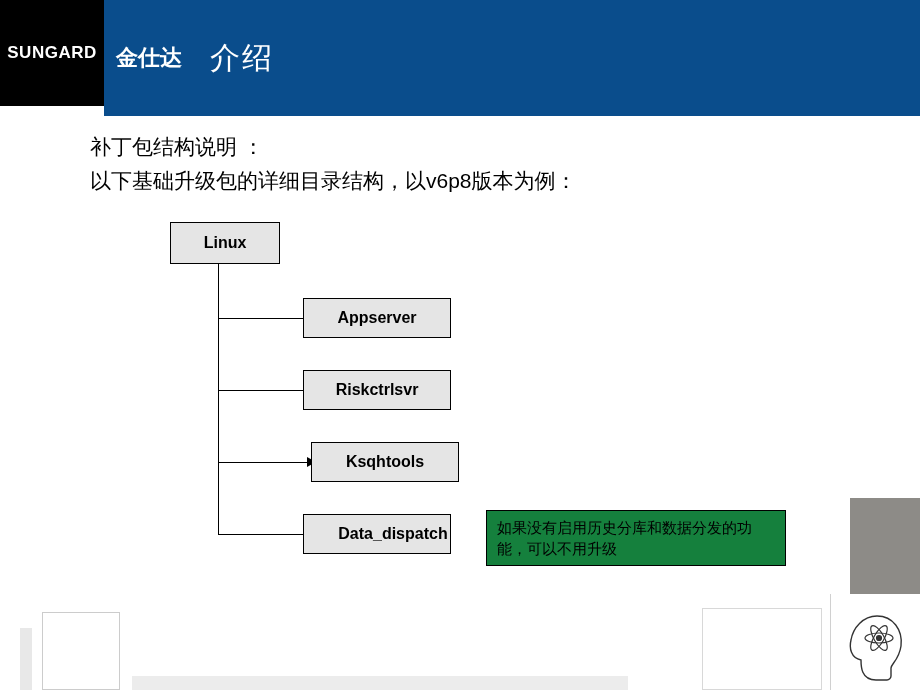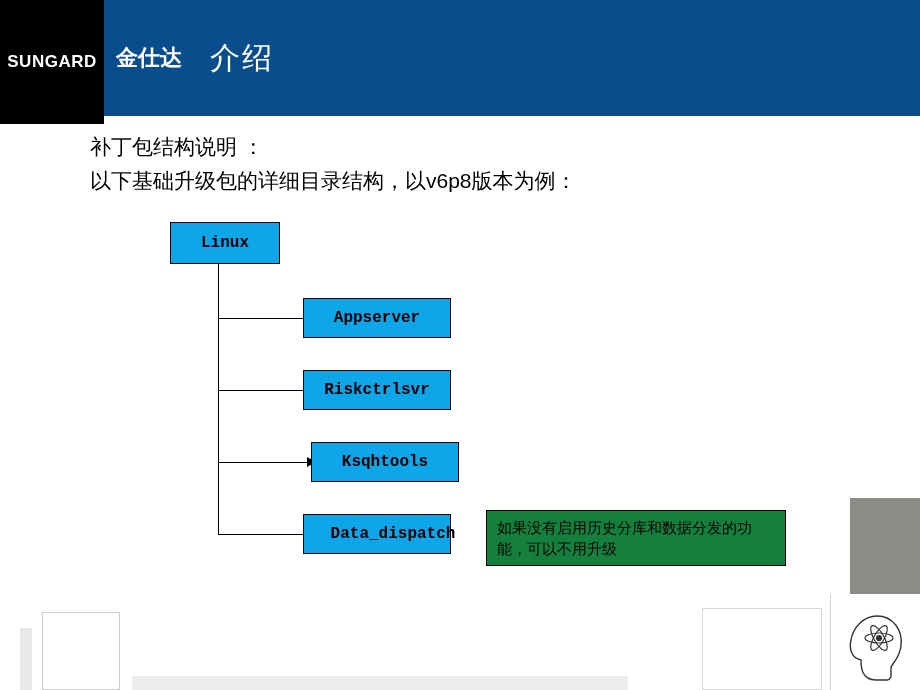--- a/index.html
+++ b/index.html
@@ -10,21 +10,21 @@
     font-family: "SimSun", "Microsoft YaHei", Arial, sans-serif;
     position: relative;
     overflow: hidden;
   }
   .header {
     display: flex;
     height: 98px;
   }
   .logo-black {
     width: 104px;
-    height: 124px;
+    height: 106px;
     background: #000000;
     display: flex;
     align-items: center;
     justify-content: center;
   }
   .logo-black span {
     color: #ffffff;
     font-family: Arial, sans-serif;
     font-weight: bold;
     font-size: 17px;
@@ -60,22 +60,22 @@
   .diagram {
     position: absolute;
     left: 170px;
     top: 222px;
     width: 700px;
     height: 340px;
   }
   .node {
     position: absolute;
     border: 1px solid #000;
-    background: #0ea5e9;
-    font-family: Liberation Mono, monospace;
+    background: #e5e5e5;
+    font-family: Liberation Sans, sans-serif;
     font-weight: bold;
     font-size: 16px;
     display: flex;
     align-items: center;
     justify-content: center;
     padding: 8px 0;
   }
   .root-node {
     left: 0; top: 0;
     width: 110px; height: 42px;

